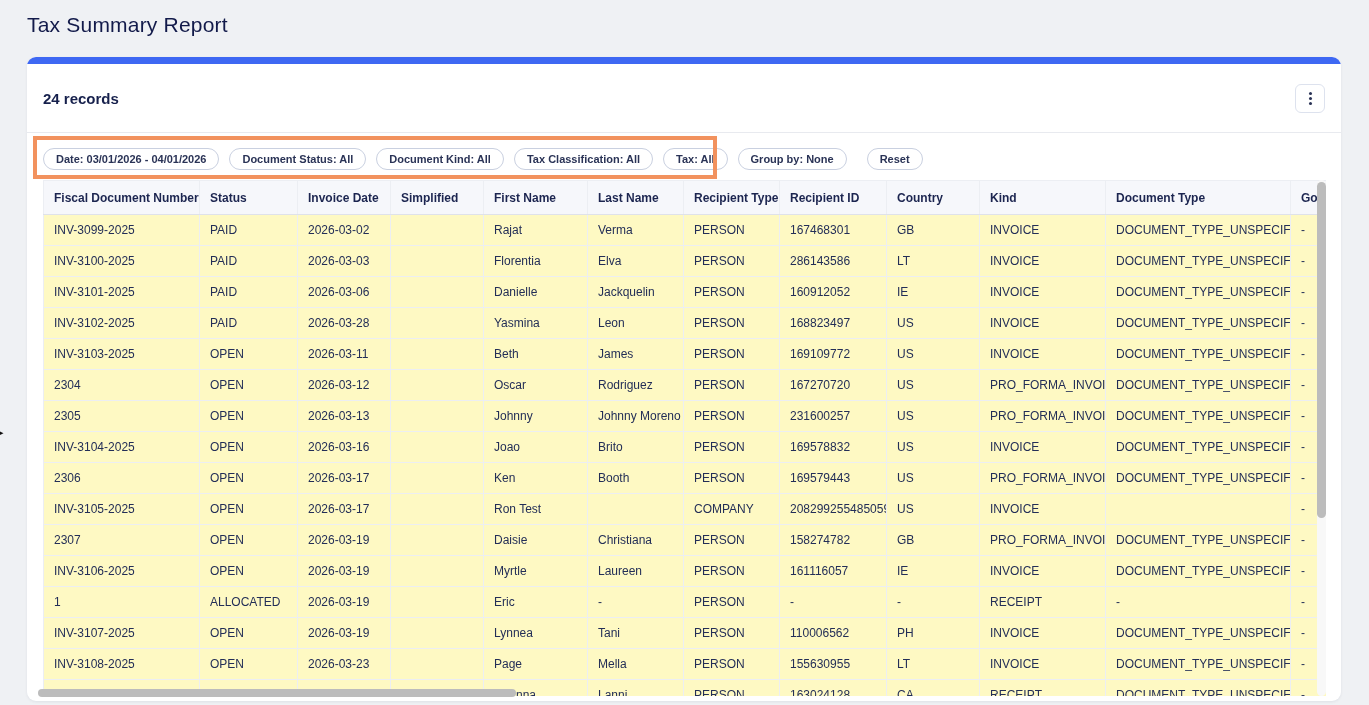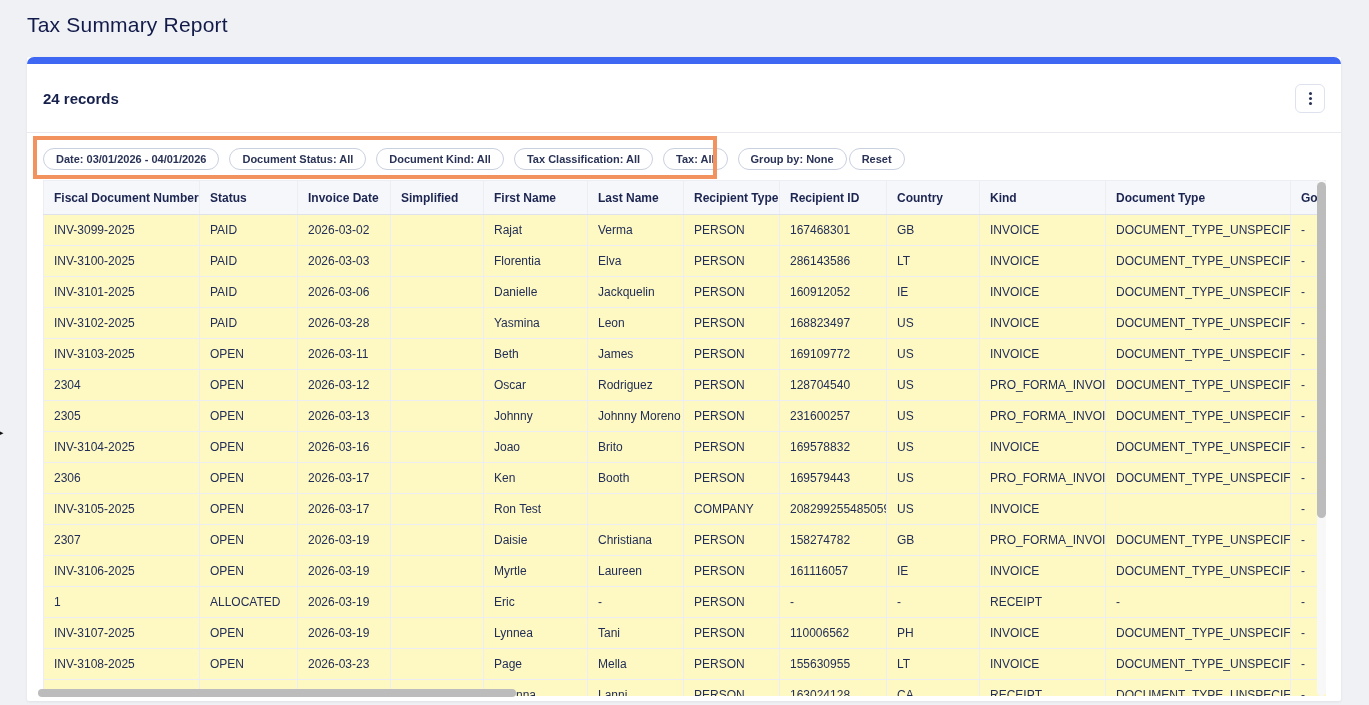--- a/index.html
+++ b/index.html
@@ -11,40 +11,40 @@
     position:relative;
   }
   .page-title {
     position:absolute; left:27px; top:13px;
     font-size:21px; font-weight:400; color:#121a4a;
     letter-spacing:.2px;
   }
   .card {
     position:absolute; left:27px; top:57px;
     width:1314px; height:644px;
-    background:#ffffff; border-radius:2px;
+    background:#ffffff; border-radius:9px;
     box-shadow:0 1px 3px rgba(20,30,60,.07);
     overflow:hidden;
   }
   .topbar { height:7px; border-radius:9px 9px 0 0; }
   .card-header {
     height:69px; display:flex; align-items:center;
     justify-content:space-between; padding:0 16px;
     border-bottom:1px solid #e8eaef;
   }
   .records-count { font-size:15px; font-weight:700; color:#16204c; }
   .kebab {
     width:30px; height:29px; background:#fff;
     border:1px solid #dde2ee; border-radius:6px;
     display:flex; flex-direction:column; align-items:center;
     justify-content:center; gap:2px; cursor:pointer;
   }
   .kebab i { width:3px; height:3px; border-radius:50%; background:#2a3356; display:block; }
   .filters {
-    display:flex; align-items:center; gap:2px;
+    display:flex; align-items:center; gap:20px;
     padding:15px 16px 11px;
   }
   .chip {
     background:#fff; border:1px solid #c9d0e0; border-radius:12px;
     height:22px; line-height:20px; padding:0 12px;
     font-size:11px; color:#2a3356; white-space:nowrap;
     font-family:"Liberation Sans", sans-serif; cursor:pointer;font-weight:bold;
   }
   .chip.bold { font-weight:700; }
   .highlight-box {
@@ -223,21 +223,21 @@
               <td>-</td>
             </tr>
             <tr>
               <td>2304</td>
               <td>OPEN</td>
               <td>2026-03-12</td>
               <td></td>
               <td>Oscar</td>
               <td>Rodriguez</td>
               <td>PERSON</td>
-              <td>128704540</td>
+              <td>167270720</td>
               <td>US</td>
               <td>PRO_FORMA_INVOICE</td>
               <td>DOCUMENT_TYPE_UNSPECIFIED</td>
               <td>-</td>
             </tr>
             <tr>
               <td>2305</td>
               <td>OPEN</td>
               <td>2026-03-13</td>
               <td></td>

